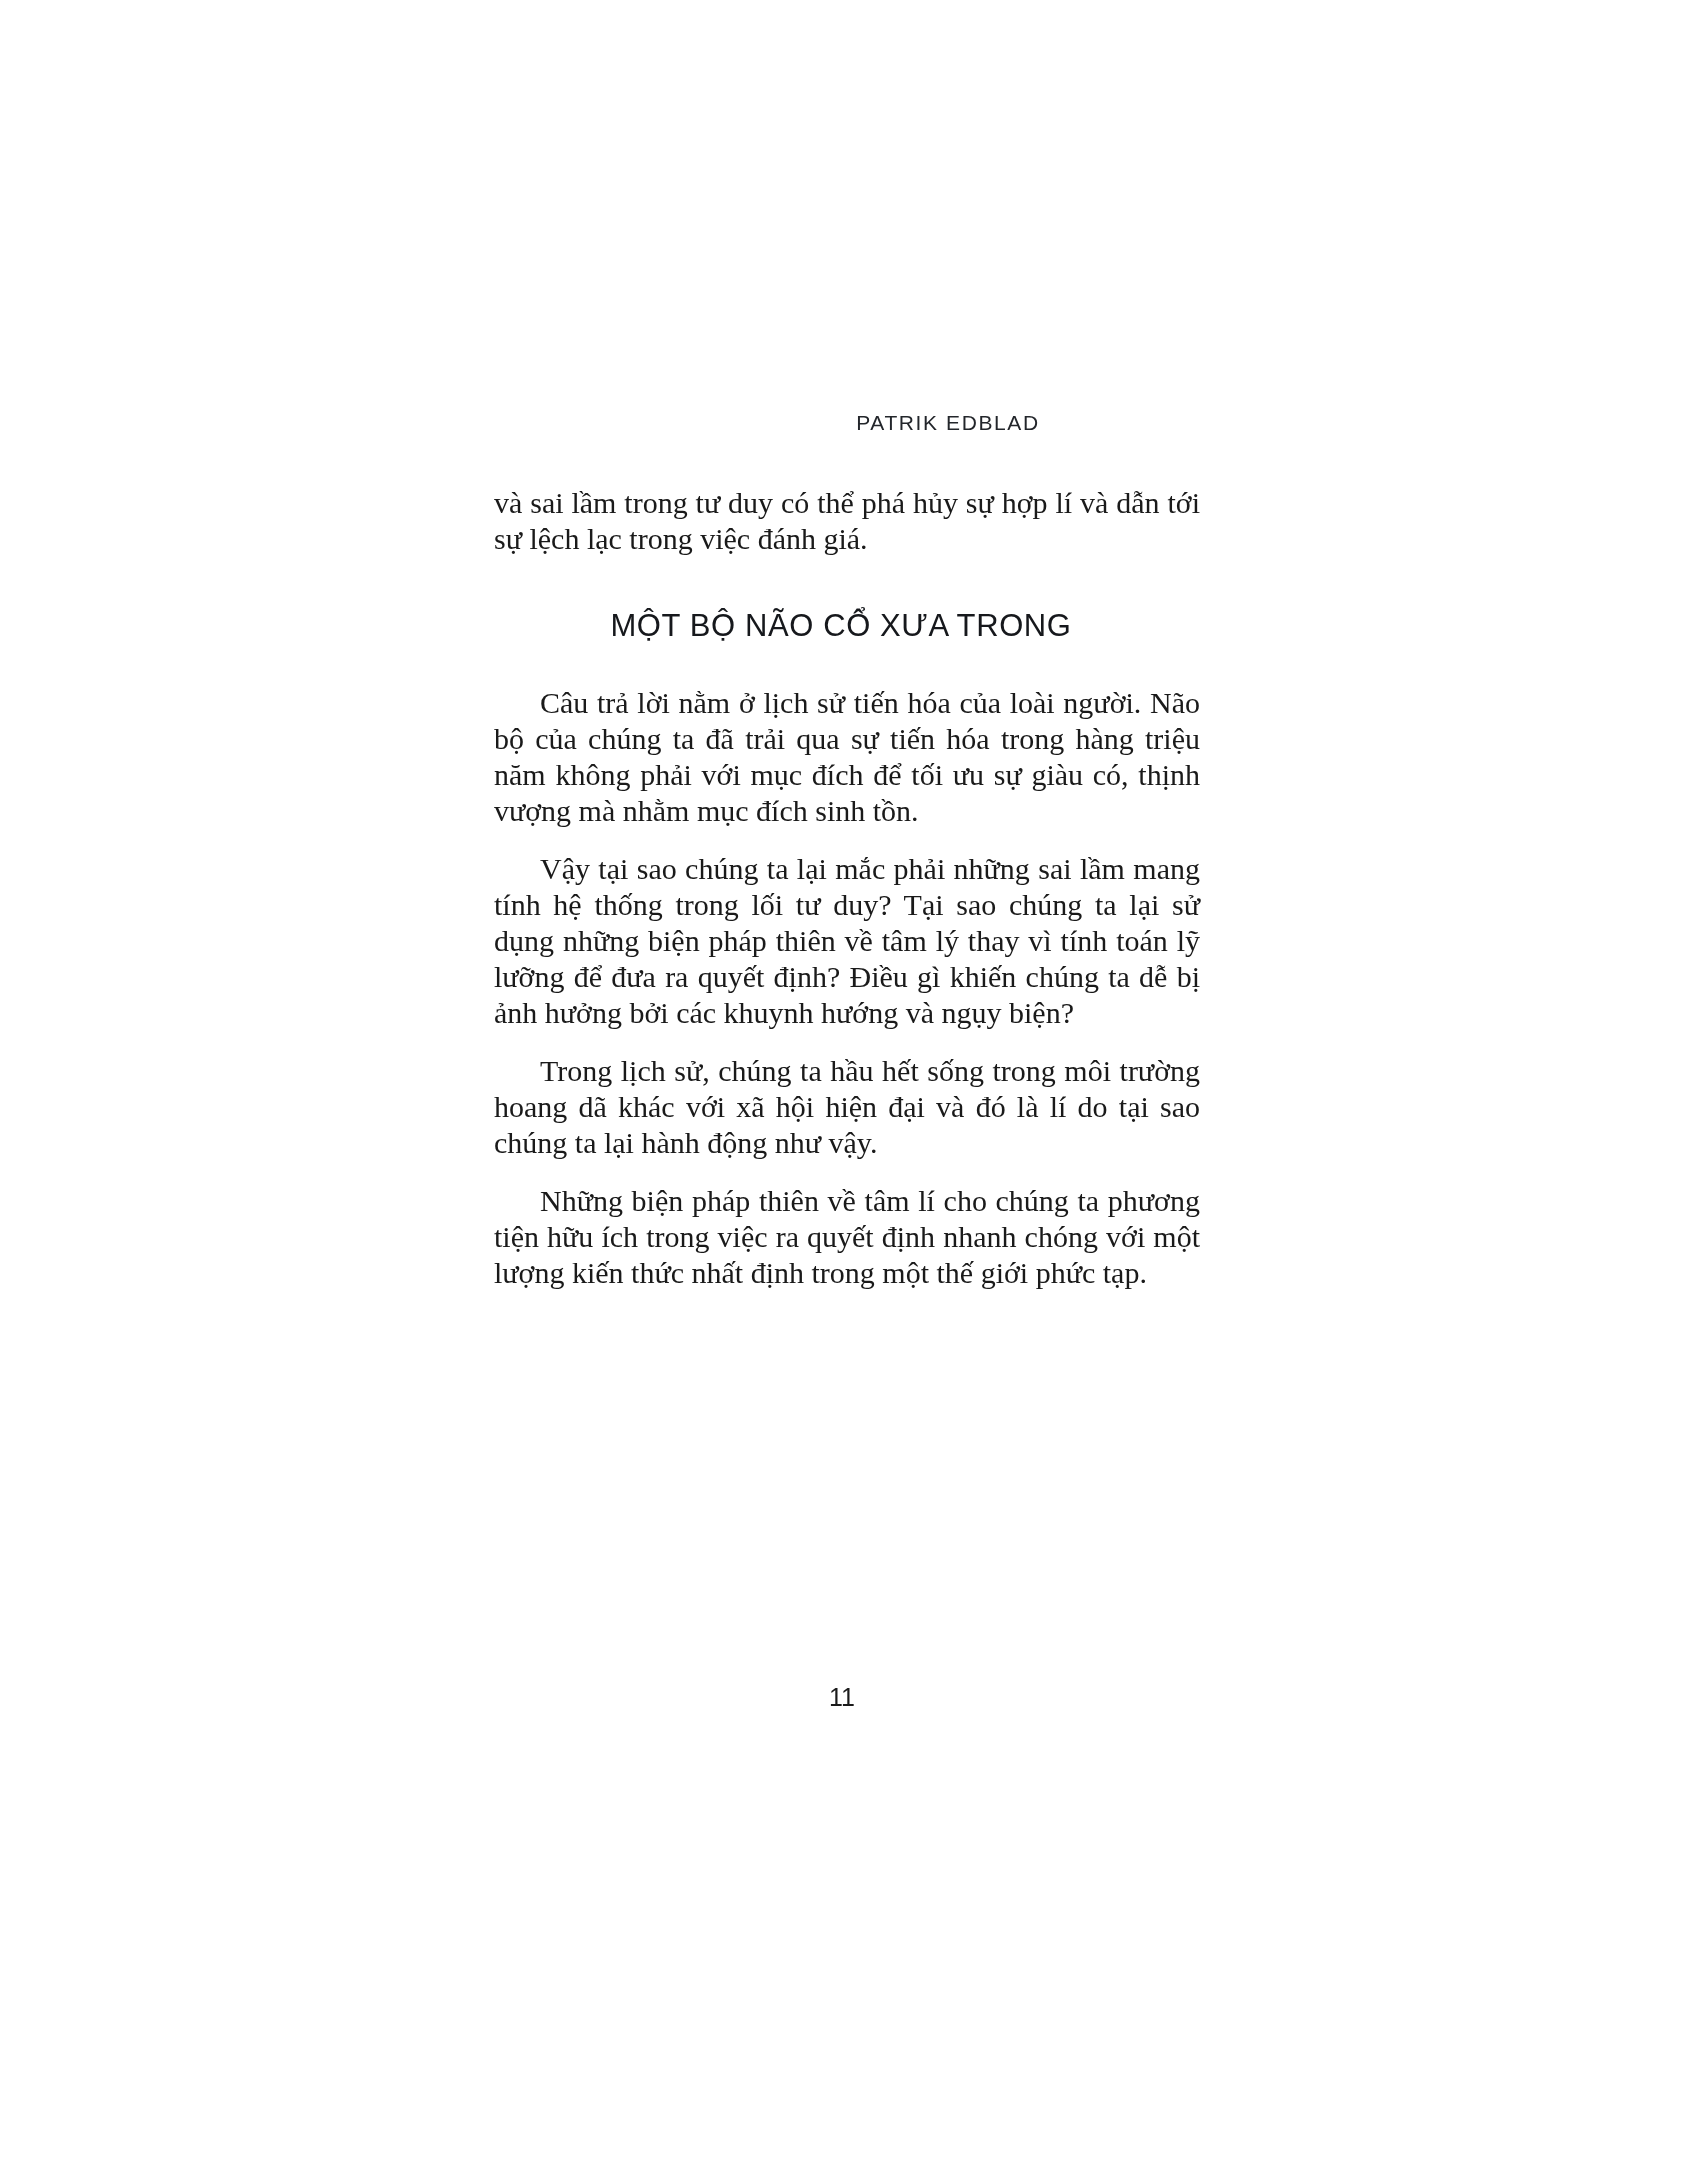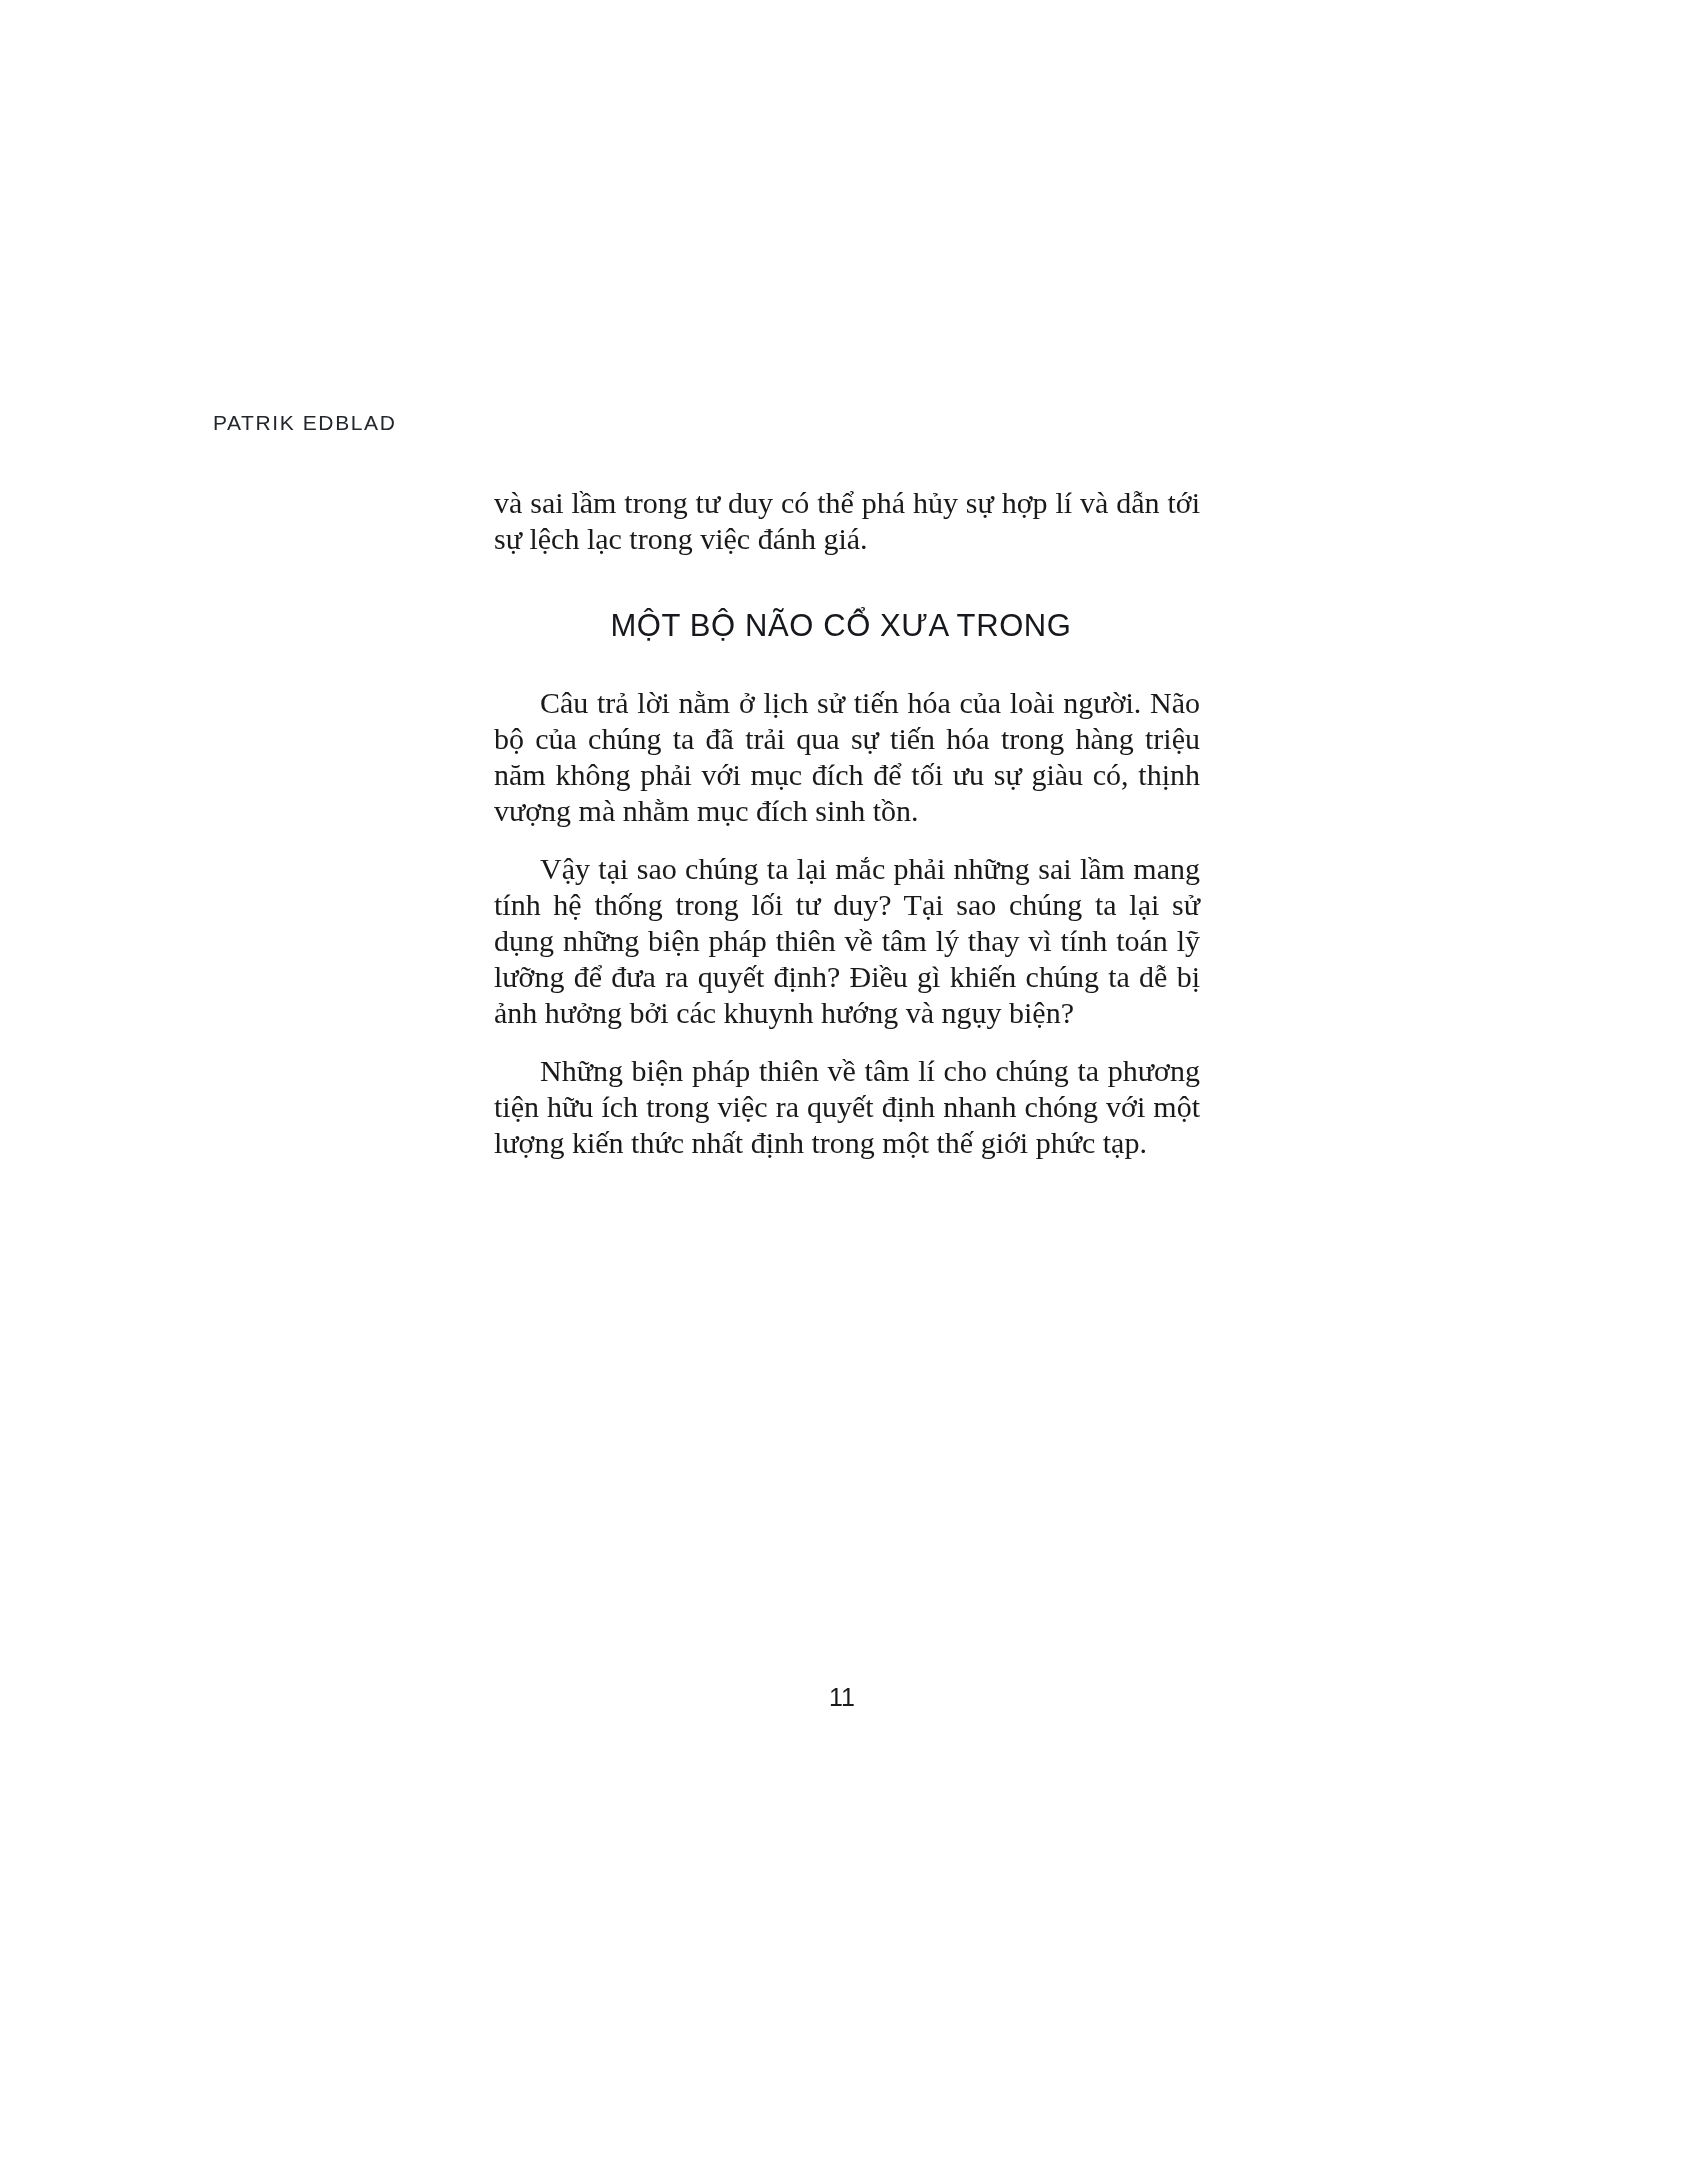--- a/index.html
+++ b/index.html
@@ -24,20 +24,21 @@
     height: 2178px;
     background: #ffffff;
   }
 
   
   .running-head {
     position: absolute;
     top: 411px;
     left: 0;
     width: 1683px;
+    text-align: center;
     font-family: "Liberation Sans", sans-serif;
     font-size: 21px;
     letter-spacing: 1.6px;
     color: #23262b;
     padding-left: 213px;
     box-sizing: border-box;
   }
 
   
   .column {
@@ -101,20 +102,21 @@
     <p class="body-text">và sai lầm trong tư duy có thể phá hủy sự hợp lí và dẫn tới sự lệch lạc trong việc đánh giá.</p>
 
     <h2 class="section-heading">
       <span class="line">MỘT BỘ NÃO CỔ XƯA TRONG</span>
     </h2>
 
     <p class="body-text indent">Câu trả lời nằm ở lịch sử tiến hóa của loài người. Não bộ của chúng ta đã trải qua sự tiến hóa trong hàng triệu năm không phải với mục đích để tối ưu sự giàu có, thịnh vượng mà nhằm mục đích sinh tồn.</p>
 
     <p class="body-text indent">Vậy tại sao chúng ta lại mắc phải những sai lầm mang tính hệ thống trong lối tư duy? Tại sao chúng ta lại sử dụng những biện pháp thiên về tâm lý thay vì tính toán lỹ lưỡng để đưa ra quyết định? Điều gì khiến chúng ta dễ bị ảnh hưởng bởi các khuynh hướng và ngụy biện?</p>
 
+    <p class="body-text indent">Trong lịch sử, chúng ta hầu hết sống trong môi trường hoang dã khác với xã hội hiện đại và đó là lí do tại sao chúng ta lại hành động như vậy.</p>
 
     <p class="body-text indent">Những biện pháp thiên về tâm lí cho chúng ta phương tiện hữu ích trong việc ra quyết định nhanh chóng với một lượng kiến thức nhất định trong một thế giới phức tạp.</p>
 
   </div>
 
   <div class="page-number">11</div>
 
 </div>
 
 

